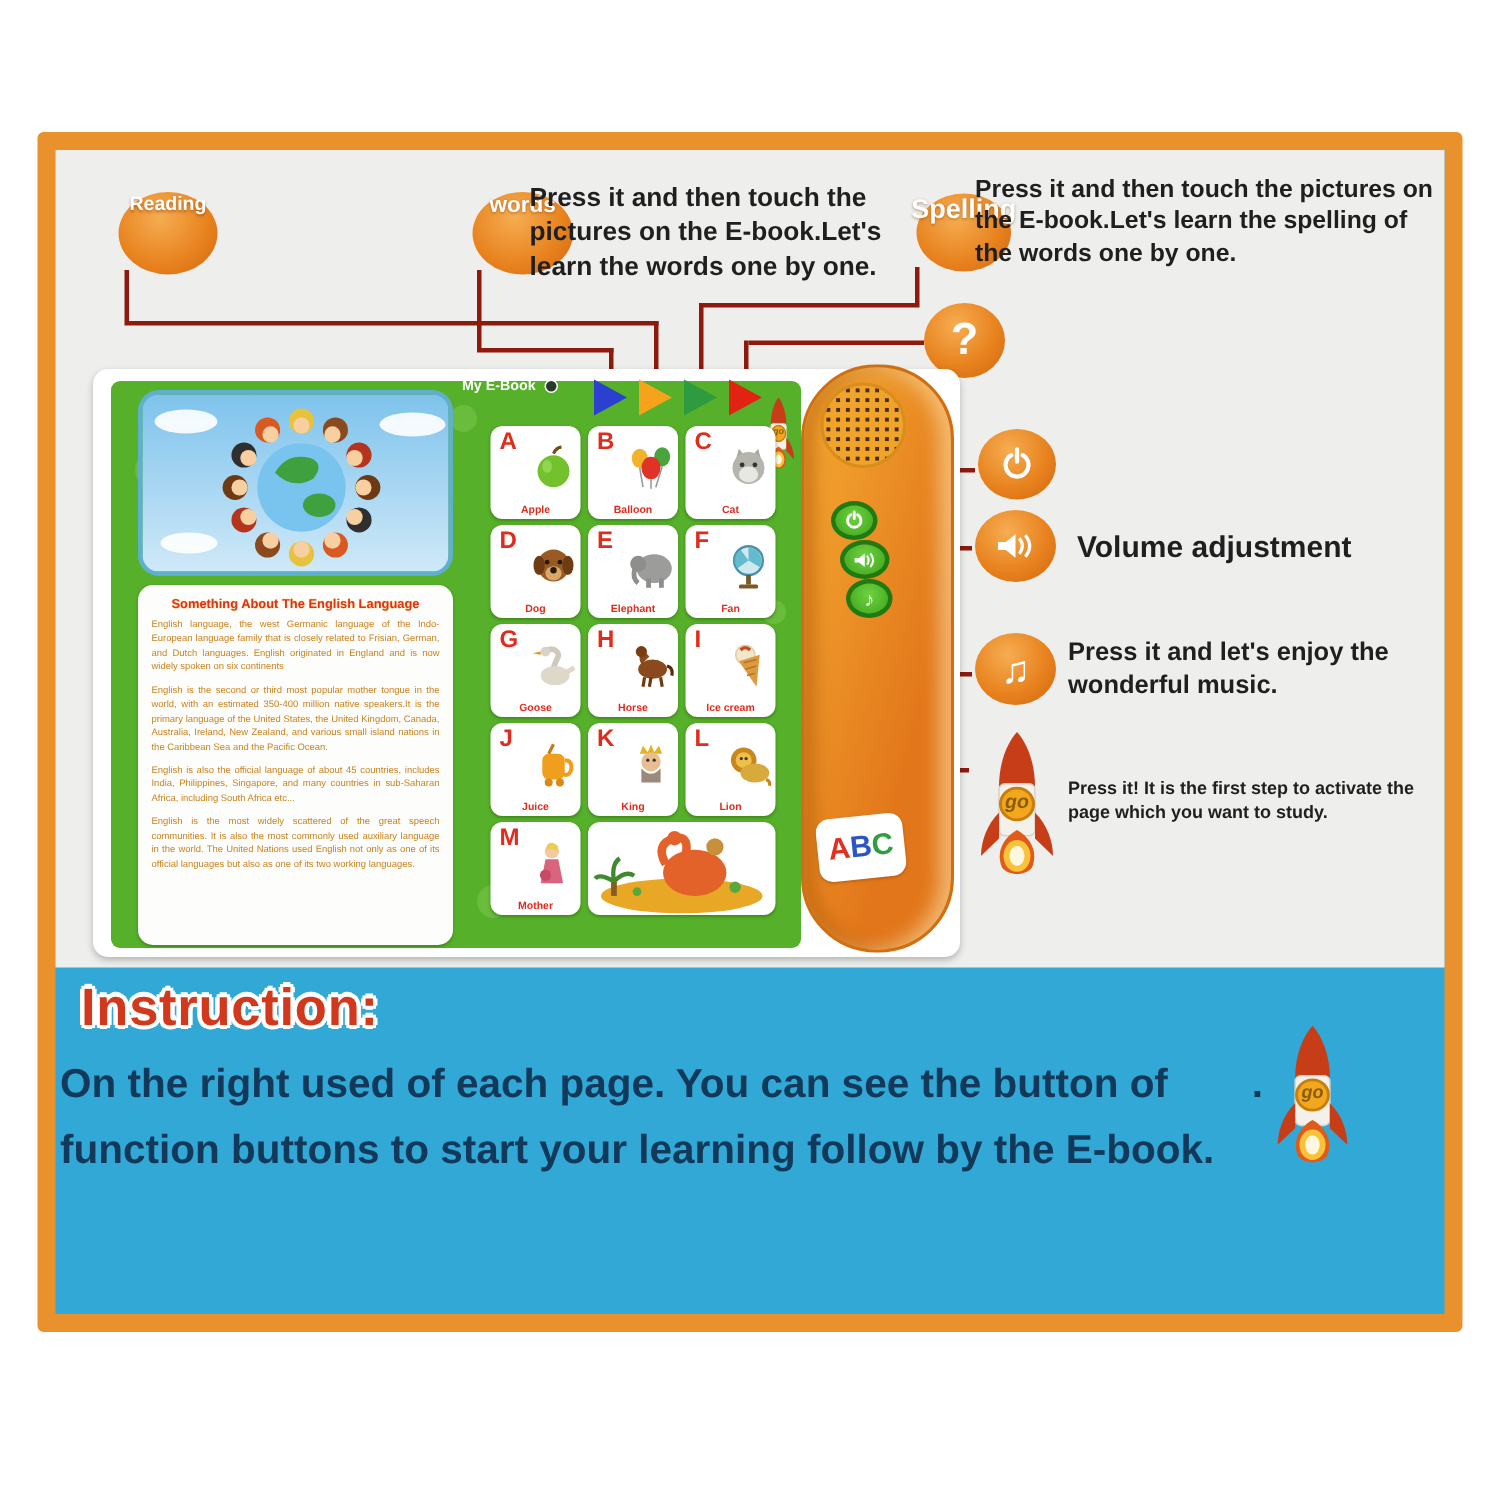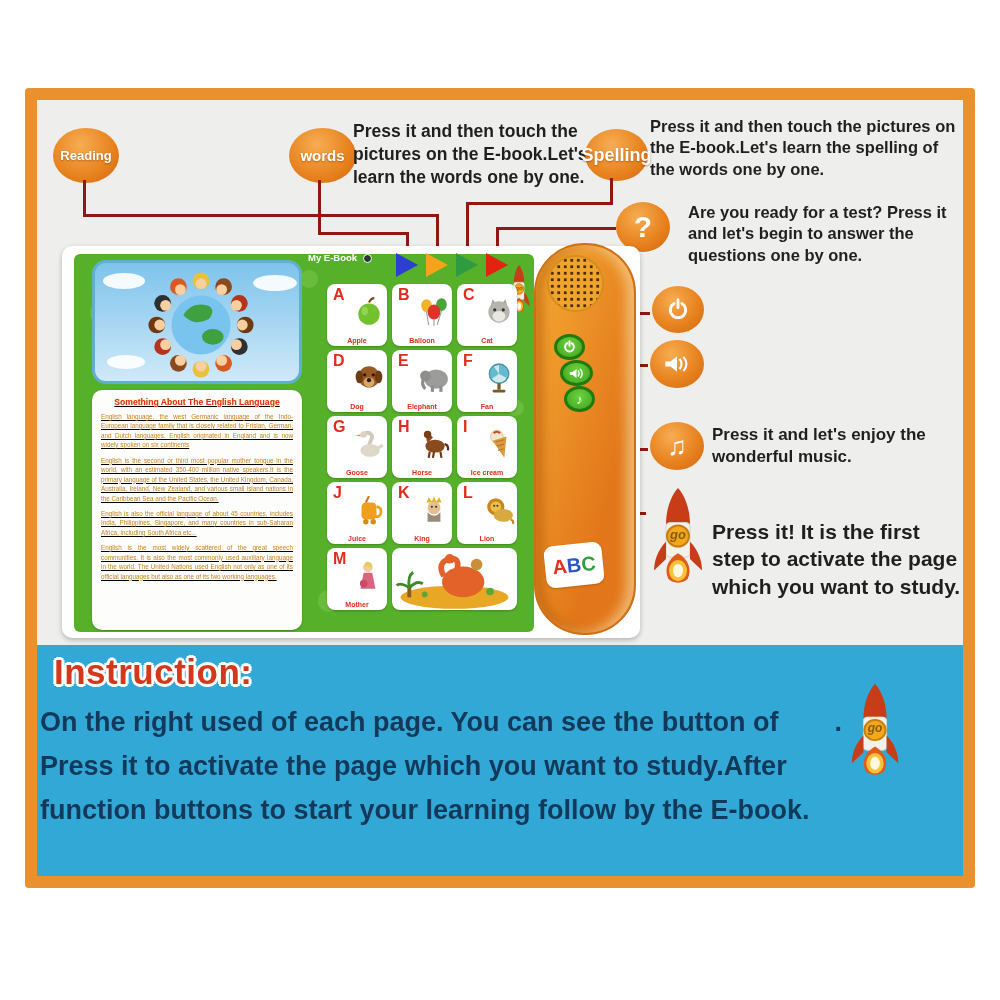--- a/index.html
+++ b/index.html
@@ -2,23 +2,23 @@
 <html><head>
 <meta charset="utf-8">
 <style>
   html,body{margin:0;padding:0;background:#fff;}
   #page{position:relative;width:1000px;height:1000px;background:#fff;overflow:hidden;
         font-family:"Liberation Sans",sans-serif;}
   .frame{position:absolute;left:25px;top:88px;width:950px;height:800px;
          border:12px solid #e8912d;box-sizing:border-box;background:#31a8d6;border-radius:4px;}
   .gray-panel{position:absolute;left:37px;top:100px;width:926px;height:545px;background:#eeefed;}
   .oval{position:absolute;border-radius:50%;color:#fff;font-weight:bold;
-        display:flex;align-items:center;justify-content:center;
+        display:flex;justify-content:center;
         background:radial-gradient(circle at 42% 30%,#f6ad52,#e8831f 58%,#d2650e);
-        text-shadow:0 1px 2px rgba(120,50,0,.5);}
+        text-shadow:0 1px 2px rgba(120,50,0,.5);margin-left:26px;}
   .btxt{position:absolute;font-weight:bold;color:#1f1f1f;line-height:1.3;}
   .lh{position:absolute;height:3px;background:#8e1a0e;}
   .lv{position:absolute;width:3px;background:#8e1a0e;}
   .arrow{position:absolute;width:0;height:0;border-top:12px solid transparent;border-bottom:12px solid transparent;}
   .cicon{position:absolute;border-radius:50%;color:#fff;font-weight:bold;
          display:flex;align-items:center;justify-content:center;
          background:radial-gradient(circle at 40% 30%,#f6ad52,#e8831f 55%,#d2650e);}
   .card{position:absolute;width:60px;height:62px;background:#fff;border-radius:8px;
         box-shadow:0 1px 2px rgba(40,90,10,.45);}
   .card .ltr{position:absolute;left:6px;top:2px;color:#e02c1c;font-weight:bold;font-size:16px;}
@@ -59,21 +59,20 @@
   <div class="btxt" style="left:353px;top:120px;width:275px;font-size:17.5px;">Press it and then touch the pictures on the E-book.Let's learn the words one by one.</div>
 
   <div class="oval" style="left:585px;top:129px;width:63px;height:52px;font-size:18px;">
     <span>Spelling</span>
   </div>
   <div class="btxt" style="left:650px;top:116px;width:312px;font-size:16.5px;">Press it and then touch the pictures on the E-book.Let's learn the spelling of the words one by one.</div>
 
   <div class="cicon" style="left:616px;top:202px;width:54px;height:50px;font-size:30px;">
     <span>?</span>
   </div>
-  <div class="btxt" style="left:688px;top:202px;width:280px;font-size:16.5px;">Are you ready for a test? Press it and let's begin to answer the questions one by one.</div>
 
   <div class="lv" style="left:83px;top:180px;height:34px;"></div>
   <div class="lh" style="left:83px;top:214px;width:356px;"></div>
   <div class="lv" style="left:436px;top:214px;height:38px;"></div>
   <div class="lv" style="left:318px;top:180px;height:52px;"></div>
   <div class="lh" style="left:318px;top:232px;width:91px;"></div>
   <div class="lv" style="left:406px;top:232px;height:20px;"></div>
   <div class="lv" style="left:610px;top:178px;height:24px;"></div>
   <div class="lh" style="left:466px;top:202px;width:147px;"></div>
   <div class="lv" style="left:466px;top:202px;height:50px;"></div>
@@ -127,21 +126,21 @@
           <circle cx="60" cy="18" r="5.5" fill="#f8cfa0"></circle>
         <circle cx="83" cy="21" r="8.5" fill="#8a4a1e"></circle>
           <circle cx="81" cy="24" r="5.5" fill="#f8cfa0"></circle>
         <circle cx="99" cy="38" r="8.5" fill="#b5341e"></circle>
           <circle cx="96" cy="40" r="5.5" fill="#f8cfa0"></circle>
       </g>
     </svg>
   </div>
 
   <div style="position:absolute;left:92px;top:390px;width:210px;height:240px;background:#fdfdfb;border-radius:10px;
-              box-shadow:0 1px 2px rgba(30,80,10,.4);overflow:hidden;text-decoration:underline;">
+              box-shadow:0 1px 2px rgba(30,80,10,.4);overflow:hidden;">
     <div style="color:#e0301e;font-weight:bold;font-size:8.6px;text-align:center;margin:7px 4px 5px 4px;
                 text-shadow:0 0 1px rgba(250,200,60,.9);">Something About The English Language</div>
     <p class="para">English language, the west Germanic language of the Indo-European language family that is closely related to Frisian, German, and Dutch languages. English originated in England and is now widely spoken on six continents</p>
     <p class="para">English is the second or third most popular mother tongue in the world, with an estimated 350-400 million native speakers.It is the primary language of the United States, the United Kingdom, Canada, Australia, Ireland, New Zealand, and various small island nations in the Caribbean Sea and the Pacific Ocean.</p>
     <p class="para">English is also the official language of about 45 countries, includes India, Philippines, Singapore, and many countries in sub-Saharan Africa, including South Africa etc...</p>
     <p class="para">English is the most widely scattered of the great speech communities. It is also the most commonly used auxiliary language in the world. The United Nations used English not only as one of its official languages but also as one of its two working languages.</p>
   </div>
 
   <div style="position:absolute;left:308px;top:252px;color:#fff;font-size:9.5px;font-weight:bold;">
     <span>My E-Book</span>
@@ -357,47 +356,47 @@
         <line x1="10" y1="1.5" x2="10" y2="9" stroke="#fff" stroke-width="2.6" stroke-linecap="round"></line>
       </svg>
   </div>
 
   <div class="cicon" style="left:650px;top:340px;width:54px;height:48px;">
     <svg width="26" height="22" viewBox="0 0 20 16">
         <path d="M1 6 L5 6 L10 2 L10 14 L5 10 L1 10 Z" fill="#fff"></path>
         <path d="M12 4 q3 4 0 8 M15 2.5 q4.5 5.5 0 11" stroke="#fff" stroke-width="1.7" fill="none"></path>
       </svg>
   </div>
+  <div class="btxt" style="left:718px;top:352px;width:250px;font-size:20px;">Volume adjustment</div>
 
   <div class="cicon" style="left:650px;top:422px;width:54px;height:48px;">
     <span style="font-size:26px;line-height:1;">♫</span>
   </div>
   <div class="btxt" style="left:712px;top:424px;width:255px;font-size:17px;">Press it and let's enjoy the wonderful music.</div>
 
   <div class="rocket" style="left:648px;top:486px;width:60px;height:100px;">
     <svg viewBox="0 0 60 104" preserveAspectRatio="none">
       <path d="M30 2 C37 10 42 24 42 40 L18 40 C18 24 23 10 30 2 Z" fill="#c63d17"></path>
       <rect x="18" y="38" width="24" height="36" rx="4" fill="#f4f1ea" stroke="#d8d2c6"></rect>
       <path d="M18 58 C10 66 6 78 6 88 L18 76 Z" fill="#c63d17"></path>
       <path d="M42 58 C50 66 54 78 54 88 L42 76 Z" fill="#c63d17"></path>
       <path d="M30 70 C40 76 44 86 40 96 C36 102 24 102 20 96 C16 86 20 76 30 70 Z" fill="#e05a1a"></path>
       <ellipse cx="30" cy="88" rx="9" ry="11" fill="#f8c33a"></ellipse>
       <ellipse cx="30" cy="88" rx="5" ry="7" fill="#fff7e0"></ellipse>
       <circle cx="30" cy="52" r="11" fill="#f2a71d" stroke="#c87d0e" stroke-width="2"></circle>
     </svg>
     <span class="go-label" style="font-size:13px;">go</span>
   </div>
-  <div class="btxt" style="left:712px;top:518px;width:252px;font-size:21px;">Press it! It is the first step to activate the page which you want to study.</div>
+  <div class="btxt" style="left:712px;top:518px;width:252px;font-size:12px;">Press it! It is the first step to activate the page which you want to study.</div>
 
   <div class="instr-head" style="left:40px;top:652px;">Instruction:</div>
   <div class="instr-body">
     <div>
       <span>On the right used of each page. You can see the button of</span><span style="display:inline-block;width:56px;"></span><span>.</span>
     </div>
-    <div>Press it to activate the page which you want to study.After</div>
     <div>function buttons to start your learning follow by the E-book.</div>
   </div>
   <div class="rocket" style="left:846px;top:682px;width:58px;height:96px;">
     <svg viewBox="0 0 60 104" preserveAspectRatio="none">
       <path d="M30 2 C37 10 42 24 42 40 L18 40 C18 24 23 10 30 2 Z" fill="#c63d17"></path>
       <rect x="18" y="38" width="24" height="36" rx="4" fill="#f4f1ea" stroke="#d8d2c6"></rect>
       <path d="M18 58 C10 66 6 78 6 88 L18 76 Z" fill="#c63d17"></path>
       <path d="M42 58 C50 66 54 78 54 88 L42 76 Z" fill="#c63d17"></path>
       <path d="M30 70 C40 76 44 86 40 96 C36 102 24 102 20 96 C16 86 20 76 30 70 Z" fill="#e05a1a"></path>
       <ellipse cx="30" cy="88" rx="9" ry="11" fill="#f8c33a"></ellipse>

